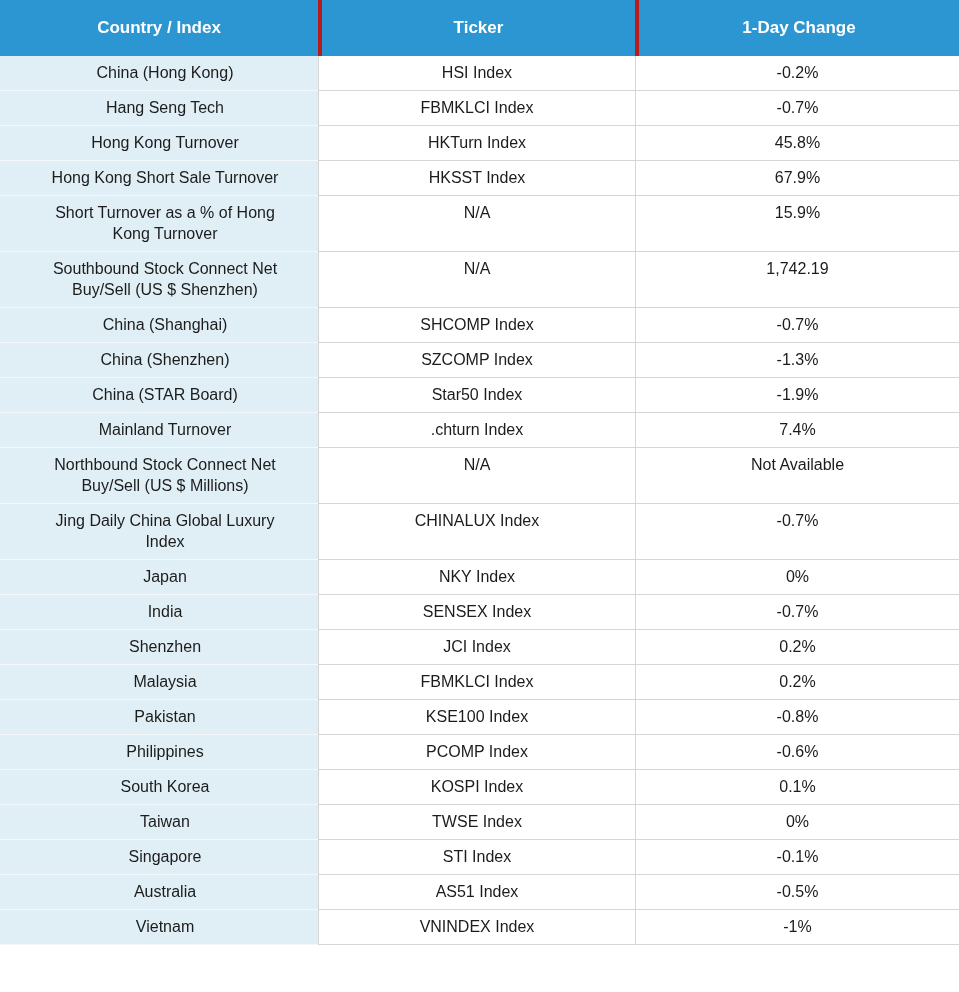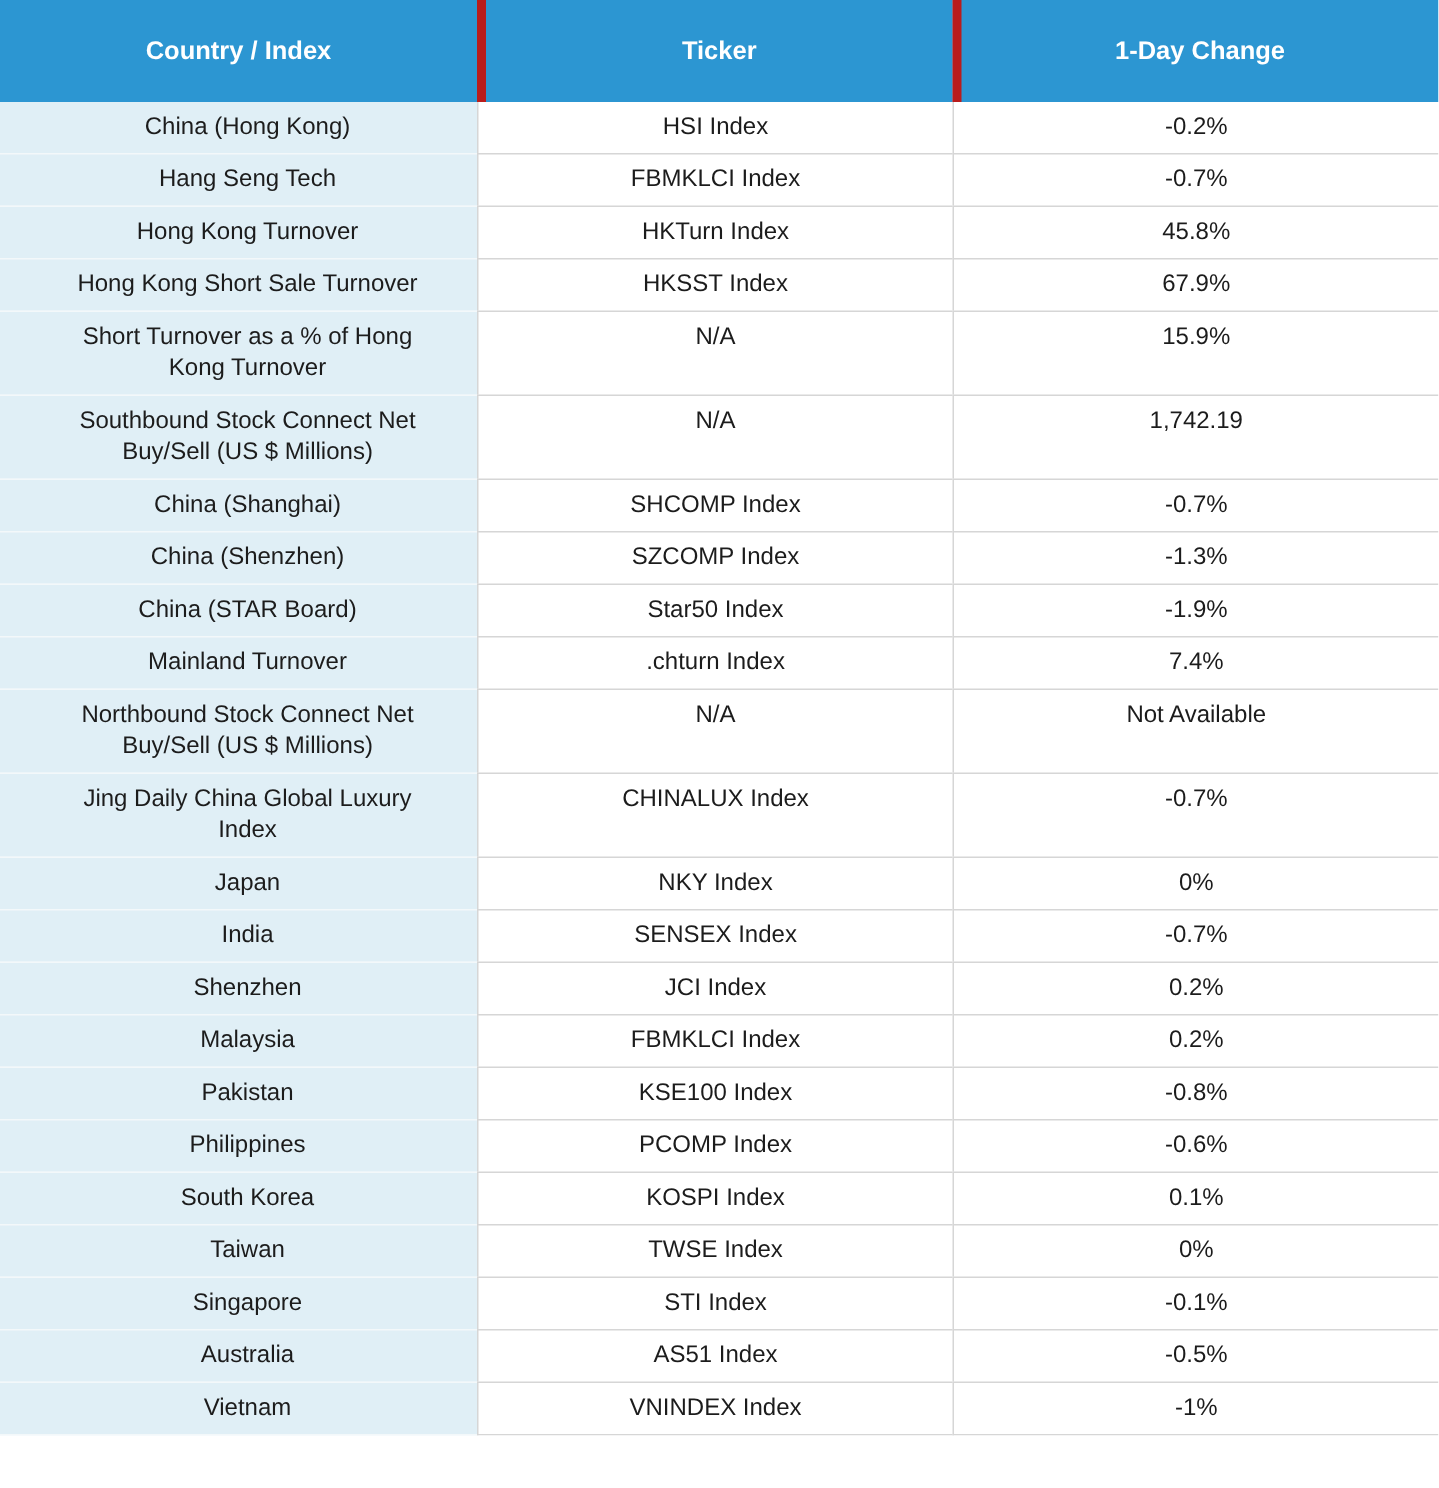--- a/index.html
+++ b/index.html
@@ -18,27 +18,27 @@
     font-family: "Liberation Sans", "DejaVu Sans", sans-serif;
     color: var(--row-text, #1c1c1c);
   }
 
   
   thead th {
     background: var(--header-bg, #2C96D2);
     color: var(--header-text, #ffffff);
     font-size: 17px;
     font-weight: bold;
-    height: 68px;
+    height: 56px;
     text-align: center;
     vertical-align: middle;
     padding: 0 8px;
   }
   thead th + th {
-    border-left: 6px solid #b91c1c;
+    border-left: 4px solid #b91c1c;
     margin-left: 48px;
   }
 
   
   tbody td {
     font-size: 16px;
     line-height: 21px;
     text-align: center;
     vertical-align: top;
     padding: 6px 10px 7px;
@@ -102,21 +102,21 @@
     <td class="c-country">Hong Kong Short Sale Turnover</td>
     <td class="c-ticker">HKSST Index</td>
     <td class="c-change">67.9%</td>
   </tr>
       <tr>
     <td class="c-country">Short Turnover as a % of Hong Kong Turnover</td>
     <td class="c-ticker">N/A</td>
     <td class="c-change">15.9%</td>
   </tr>
       <tr>
-    <td class="c-country">Southbound Stock Connect Net Buy/Sell (US $ Millions)</td>
+    <td class="c-country">Southbound Stock Connect Net Buy/Sell (US $ Shenzhen)</td>
     <td class="c-ticker">N/A</td>
     <td class="c-change">1,742.19</td>
   </tr>
       <tr>
     <td class="c-country">China (Shanghai)</td>
     <td class="c-ticker">SHCOMP Index</td>
     <td class="c-change">-0.7%</td>
   </tr>
       <tr>
     <td class="c-country">China (Shenzhen)</td>

